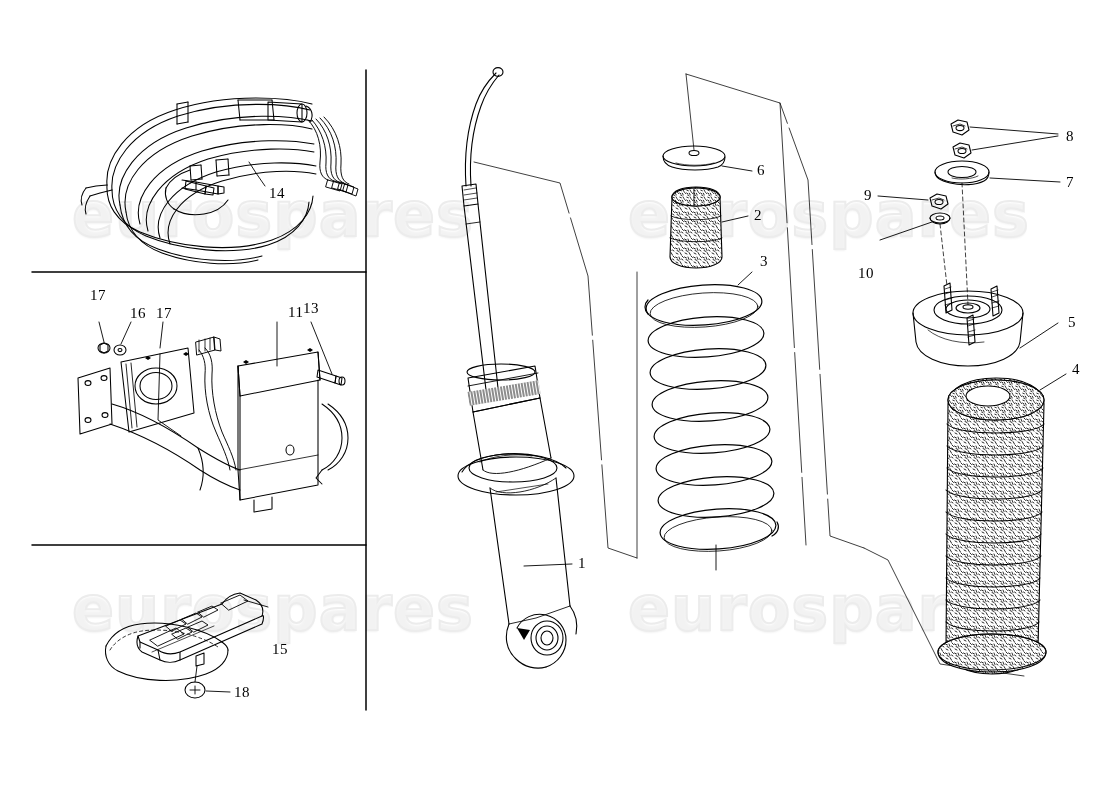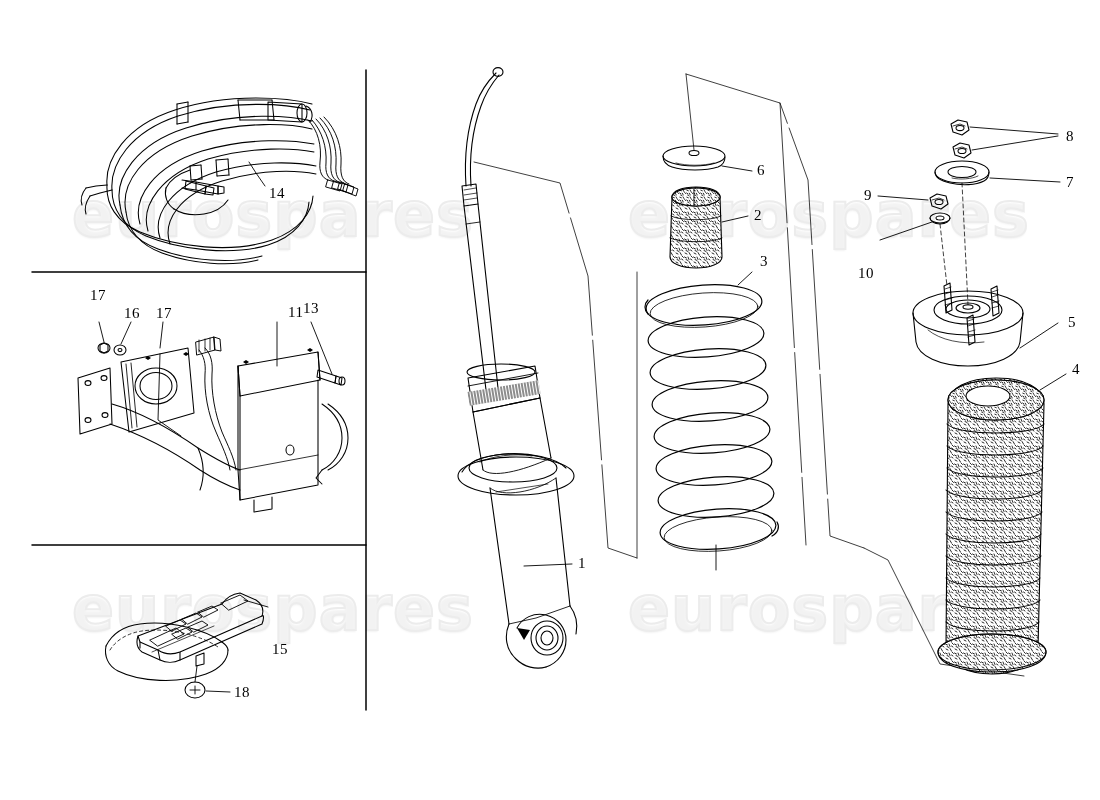--- a/index.html
+++ b/index.html
@@ -495,18 +495,18 @@
     <div class="callout" style="left:757px; top:162px;">6</div>
     <div class="callout" style="left:1066px;top:174px;">7</div>
     <div class="callout" style="left:1066px;top:128px;">8</div>
     <div class="callout" style="left:864px; top:187px;">9</div>
     <div class="callout" style="left:858px; top:233px;margin-top:32px;">10</div>
     <div class="callout" style="left:272px; top:304px;margin-left:16px;">11</div>
     <div class="callout" style="left:156px; top:305px;">17</div>
     <div class="callout" style="left:303px; top:300px;">13</div>
     <div class="callout" style="left:269px; top:185px;">14</div>
     <div class="callout" style="left:272px; top:617px;margin-top:24px;">15</div>
-    <div class="callout" style="left:124px; top:305px;font-family:Liberation Serif, serif;">16</div>
+    <div class="callout" style="left:130px; top:305px;font-family:Liberation Serif, serif;">16</div>
     <div class="callout" style="left:90px;  top:287px;">17</div>
     <div class="callout" style="left:234px; top:684px;text-align:center;">18</div>
   </div>
 
 </div>
 
 </body></html>

